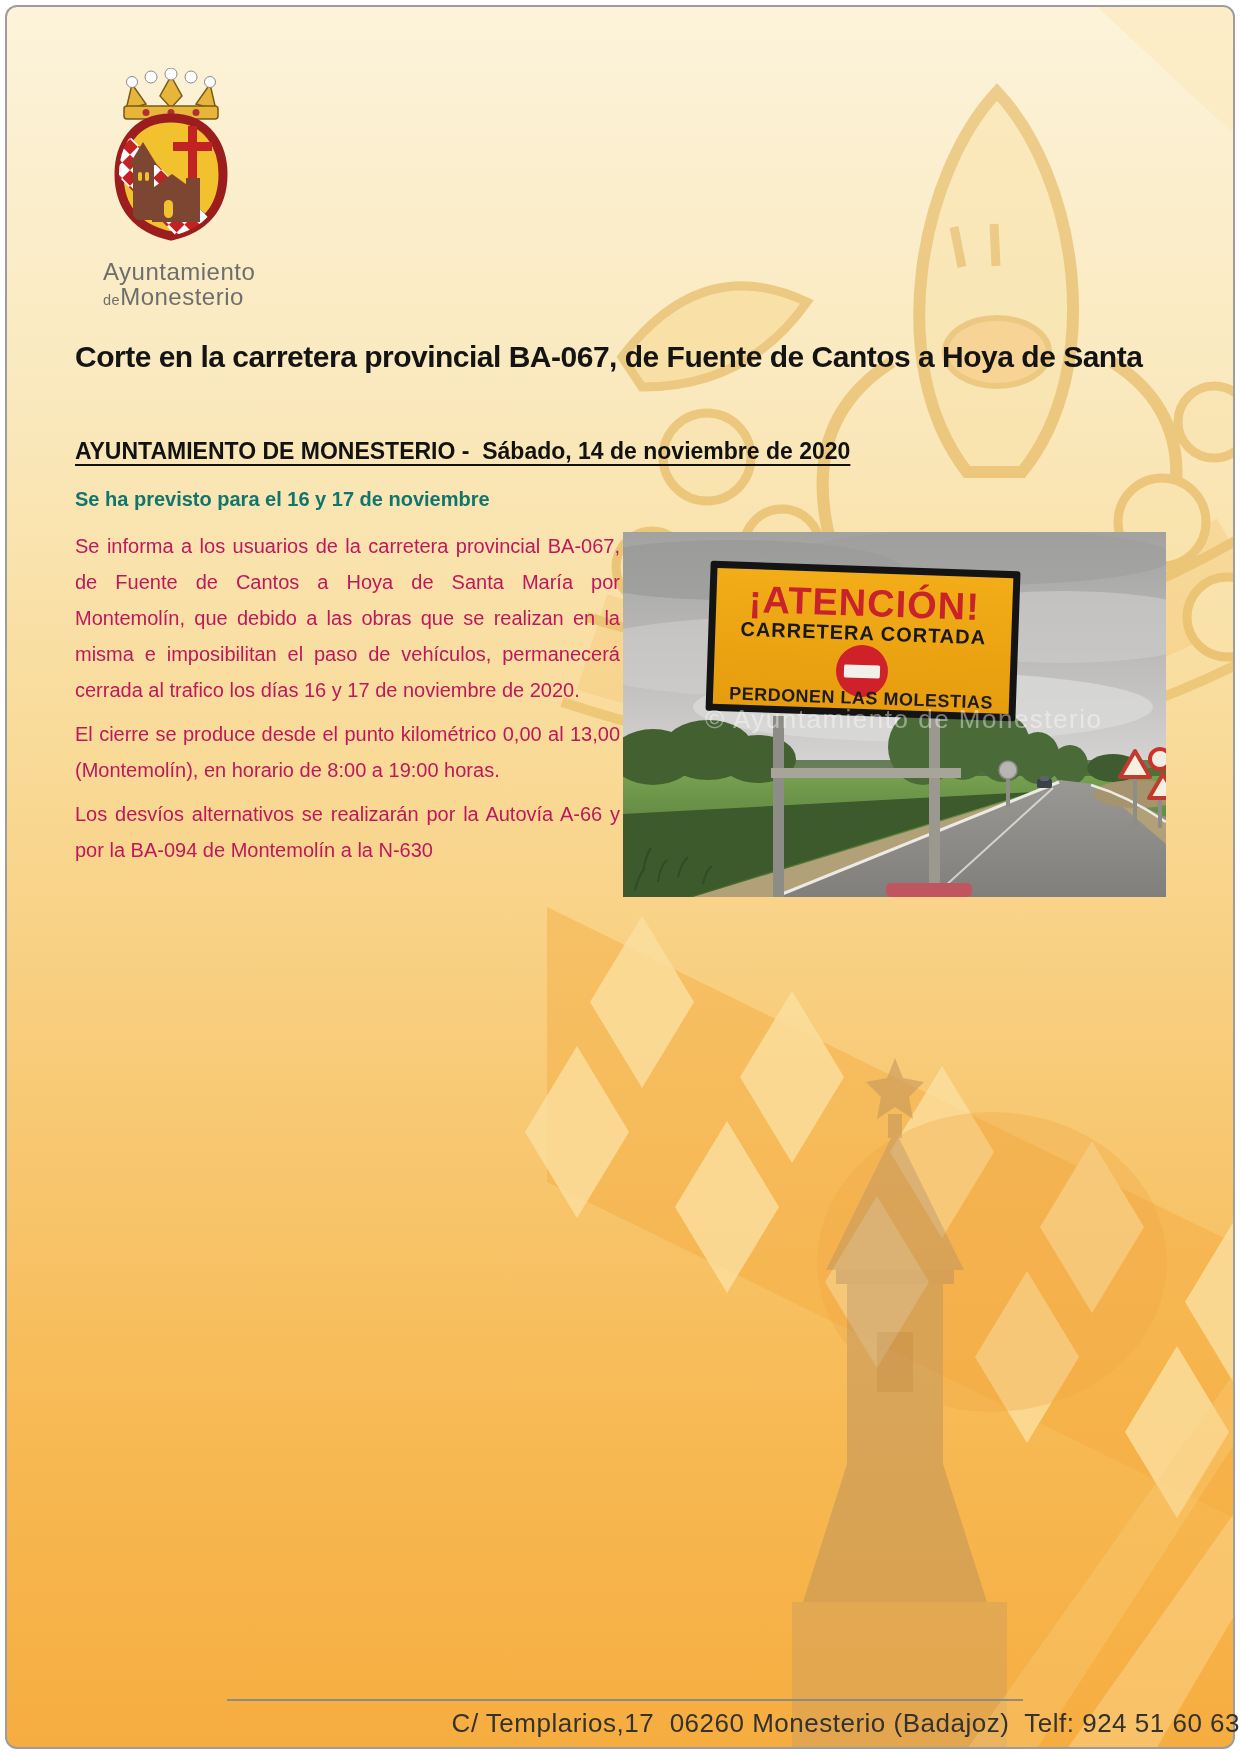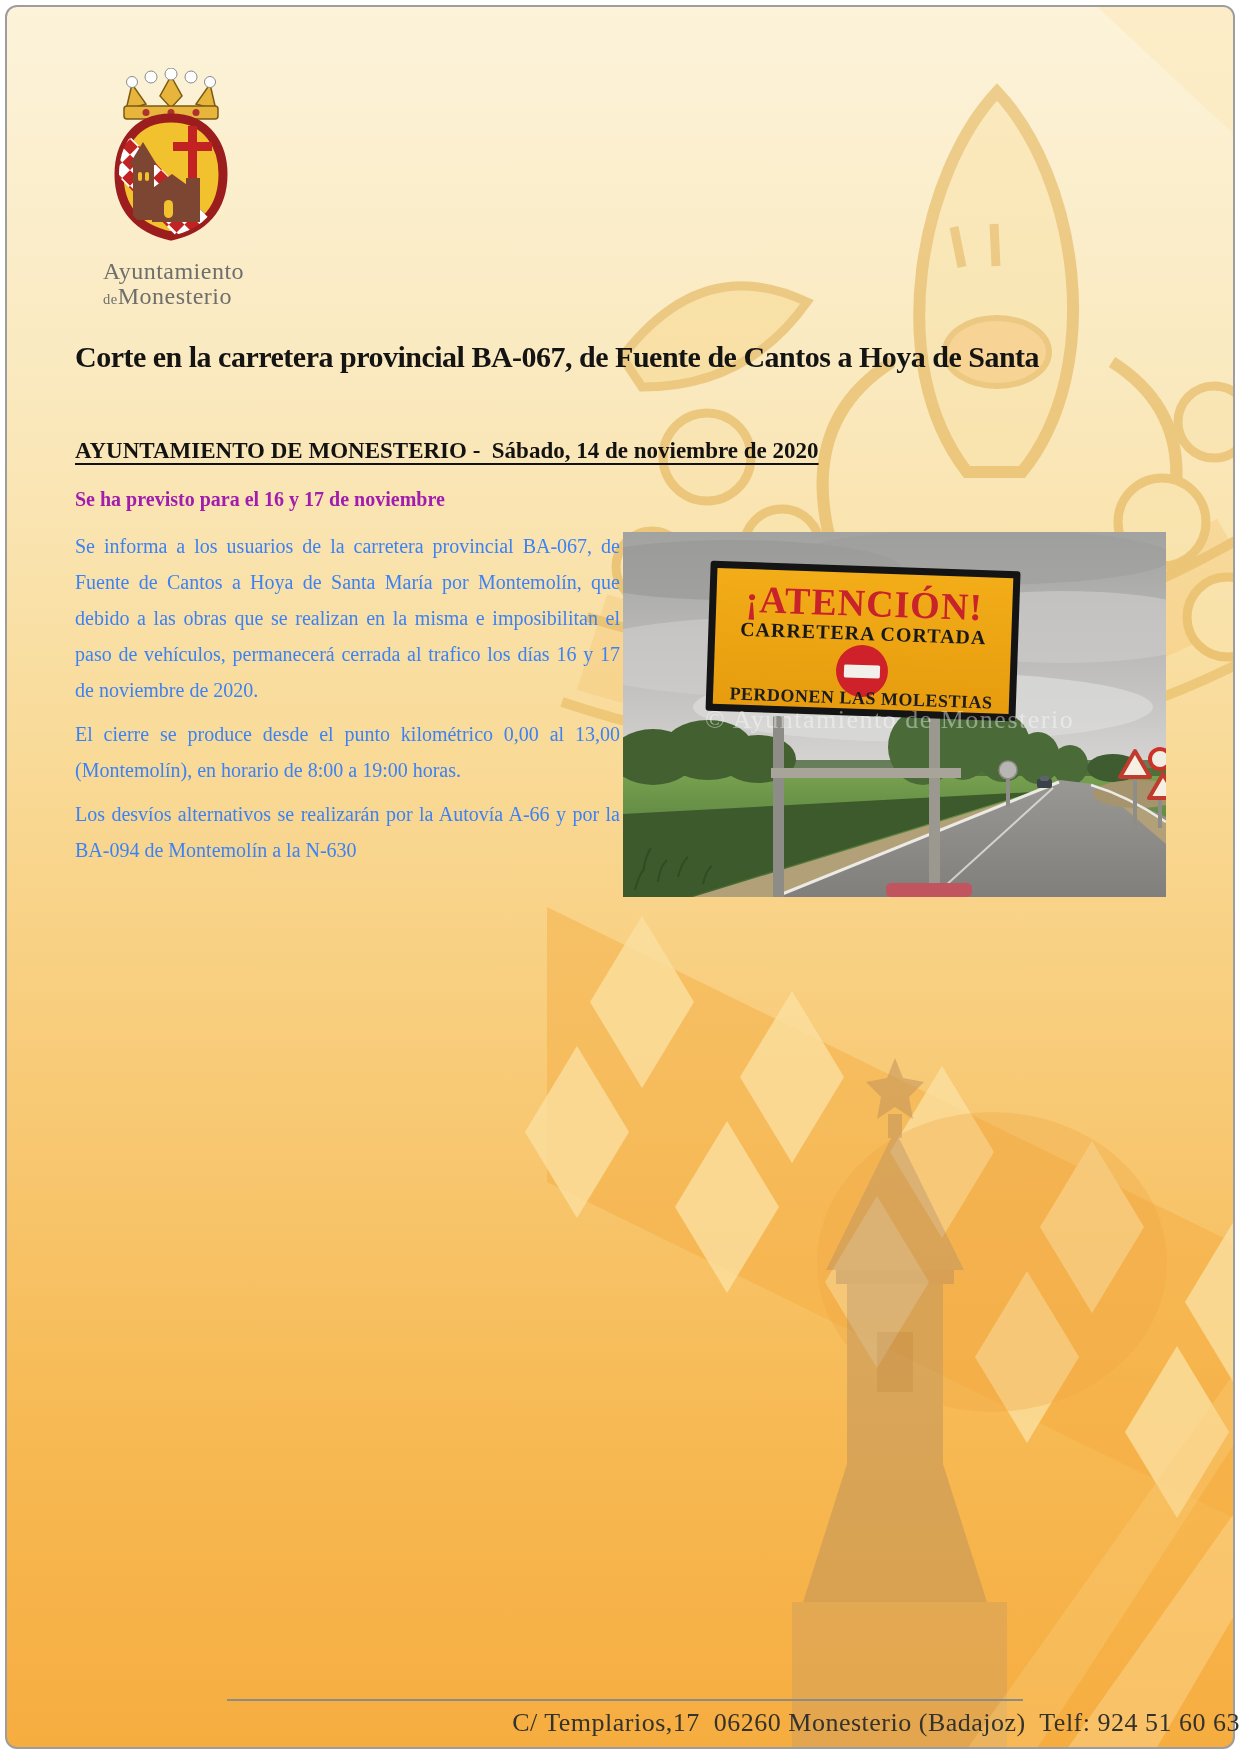--- a/index.html
+++ b/index.html
@@ -1,37 +1,37 @@
 <!DOCTYPE html>
 <html><head>
 <meta charset="utf-8">
 <style>
   html,body{margin:0;padding:0;background:#ffffff;}
   .page{
     position:relative;width:1240px;height:1754px;background:#ffffff;
-    font-family:Liberation Serif, serif;overflow:hidden;
+    font-family:Liberation Sans, sans-serif;overflow:hidden;
   }
   .sheet{
     position:absolute;left:5px;top:5px;right:5px;bottom:5px;
     border:2px solid #9d9d9d;border-radius:12px;overflow:hidden;
     background:linear-gradient(180deg,#FCF3DA 0%,#FAE9BE 22%,#F9DB99 42%,#F8CA76 62%,#F7B953 82%,#F6AD40 100%);
     z-index:0;
   }
   .wm{position:absolute;left:-5px;top:-5px;width:1240px;height:1754px;}
   .content{position:absolute;inset:0;z-index:2;}
   .abs{position:absolute;}
   .logo-text{color:#6e6e6c;line-height:25px;}
   .logo-text .l1{font-size:24px;letter-spacing:0.5px;}
   .logo-text .l2{font-size:24px;letter-spacing:0.5px;}
   .logo-text .de{font-size:14.5px;margin-top:17px;}
   .title{color:#141414;font-weight:bold;font-size:30px;line-height:45px;letter-spacing:-0.5px;white-space:nowrap;}
   .dateline{color:#121212;font-weight:bold;font-size:23px;text-decoration:underline;
             text-underline-offset:5px;text-decoration-thickness:2px;white-space:nowrap;}
-  .subheading{color:#a21caf;font-weight:bold;font-size:20px;white-space:nowrap;}
-  .bodycol{width:545px;color:#3b82f6;font-size:20px;line-height:36px;text-align:justify;}
+  .subheading{color:#0f766e;font-weight:bold;font-size:20px;white-space:nowrap;}
+  .bodycol{width:545px;color:#be185d;font-size:20px;line-height:36px;text-align:justify;}
   .bodycol p{margin:0 0 8px 0;}
   .photo{width:543px;height:365px;}
   .footer-line{background:#8c8c85;height:2px;width:796px;}
   .footer-text{width:1240px;text-align:right;color:#33322c;font-size:26px;letter-spacing:0.5px;}
 </style>
 </head>
 <body>
 
 <div class="page">
 

